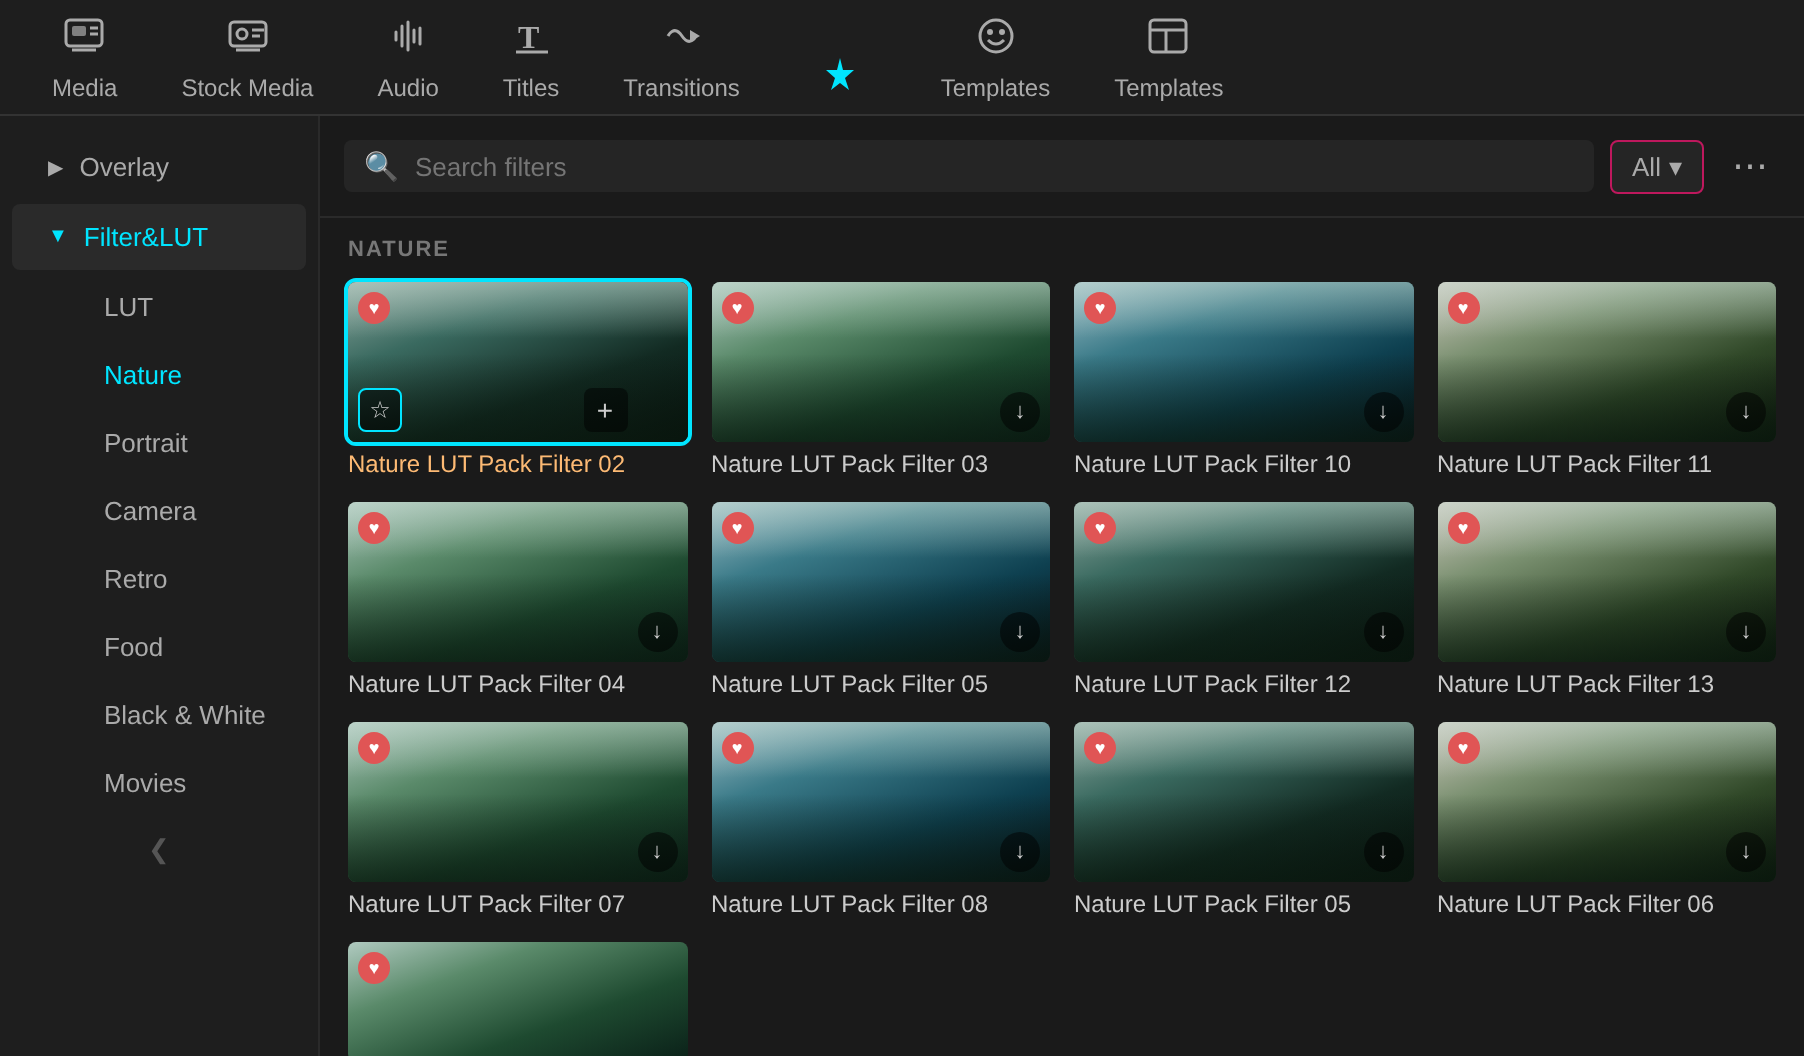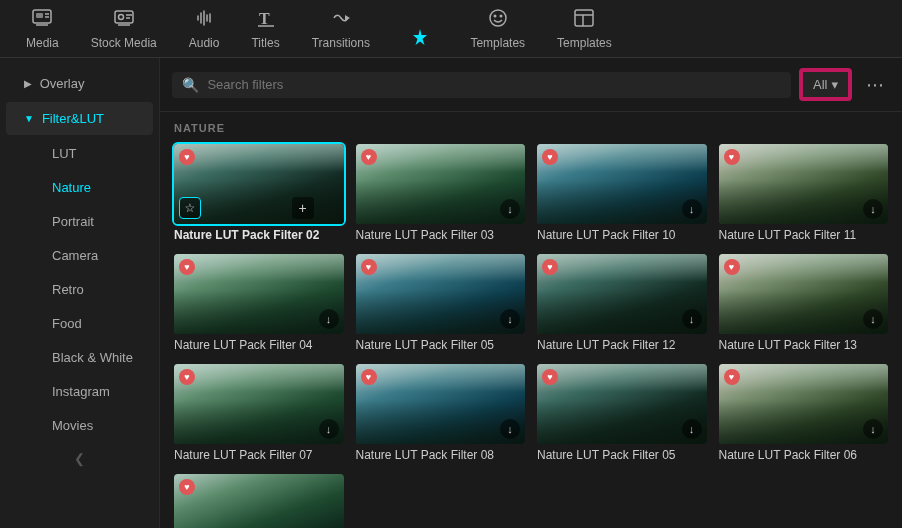--- a/index.html
+++ b/index.html
@@ -129,21 +129,21 @@
       color: #aaa;
       font-size: 13px;
       width: 100%;
     }
     .search-icon { color: #666; font-size: 14px; }
     .filter-btn {
       display: flex;
       align-items: center;
       gap: 4px;
       background: #252525;
-      border: 4px solid #be185d;
+      border: 1px solid #be185d;
       border-radius: 4px;
       padding: 5px 10px;
       color: #aaa;
       cursor: pointer;
       font-size: 13px;
     }
     .more-btn {
       background: transparent;
       border: none;
       color: #aaa;
@@ -246,22 +246,22 @@
       color: #ccc;
     }
     .filter-name {
       font-size: 12px;
       color: #ccc;
       white-space: nowrap;
       overflow: hidden;
       text-overflow: ellipsis;
     }
     .filter-name.bold {
-      font-weight: 700;
-      color: #e5e5e5;
+      font-weight: 400;
+      color: #fdba74;
     }
 
     
     ::-webkit-scrollbar { width: 6px; }
     ::-webkit-scrollbar-track { background: #1a1a1a; }
     ::-webkit-scrollbar-thumb { background: #444; border-radius: 3px; }
   </style>
 </head>
 <body>
 
@@ -377,23 +377,20 @@
       <div class="sidebar-item">
         <span>Retro</span>
       </div>
       <div class="sidebar-item">
         <span>Food</span>
       </div>
       <div class="sidebar-item">
         <span>Black &amp; White</span>
       </div>
       <div class="sidebar-item">
-        <span>Instagram</span>
-      </div>
-      <div class="sidebar-item">
         <span>Movies</span>
       </div>
     </div>
 
     <div class="sidebar-bottom-arrow">
       <span>❮</span>
     </div>
   </aside>
 
   <div class="content-area">

